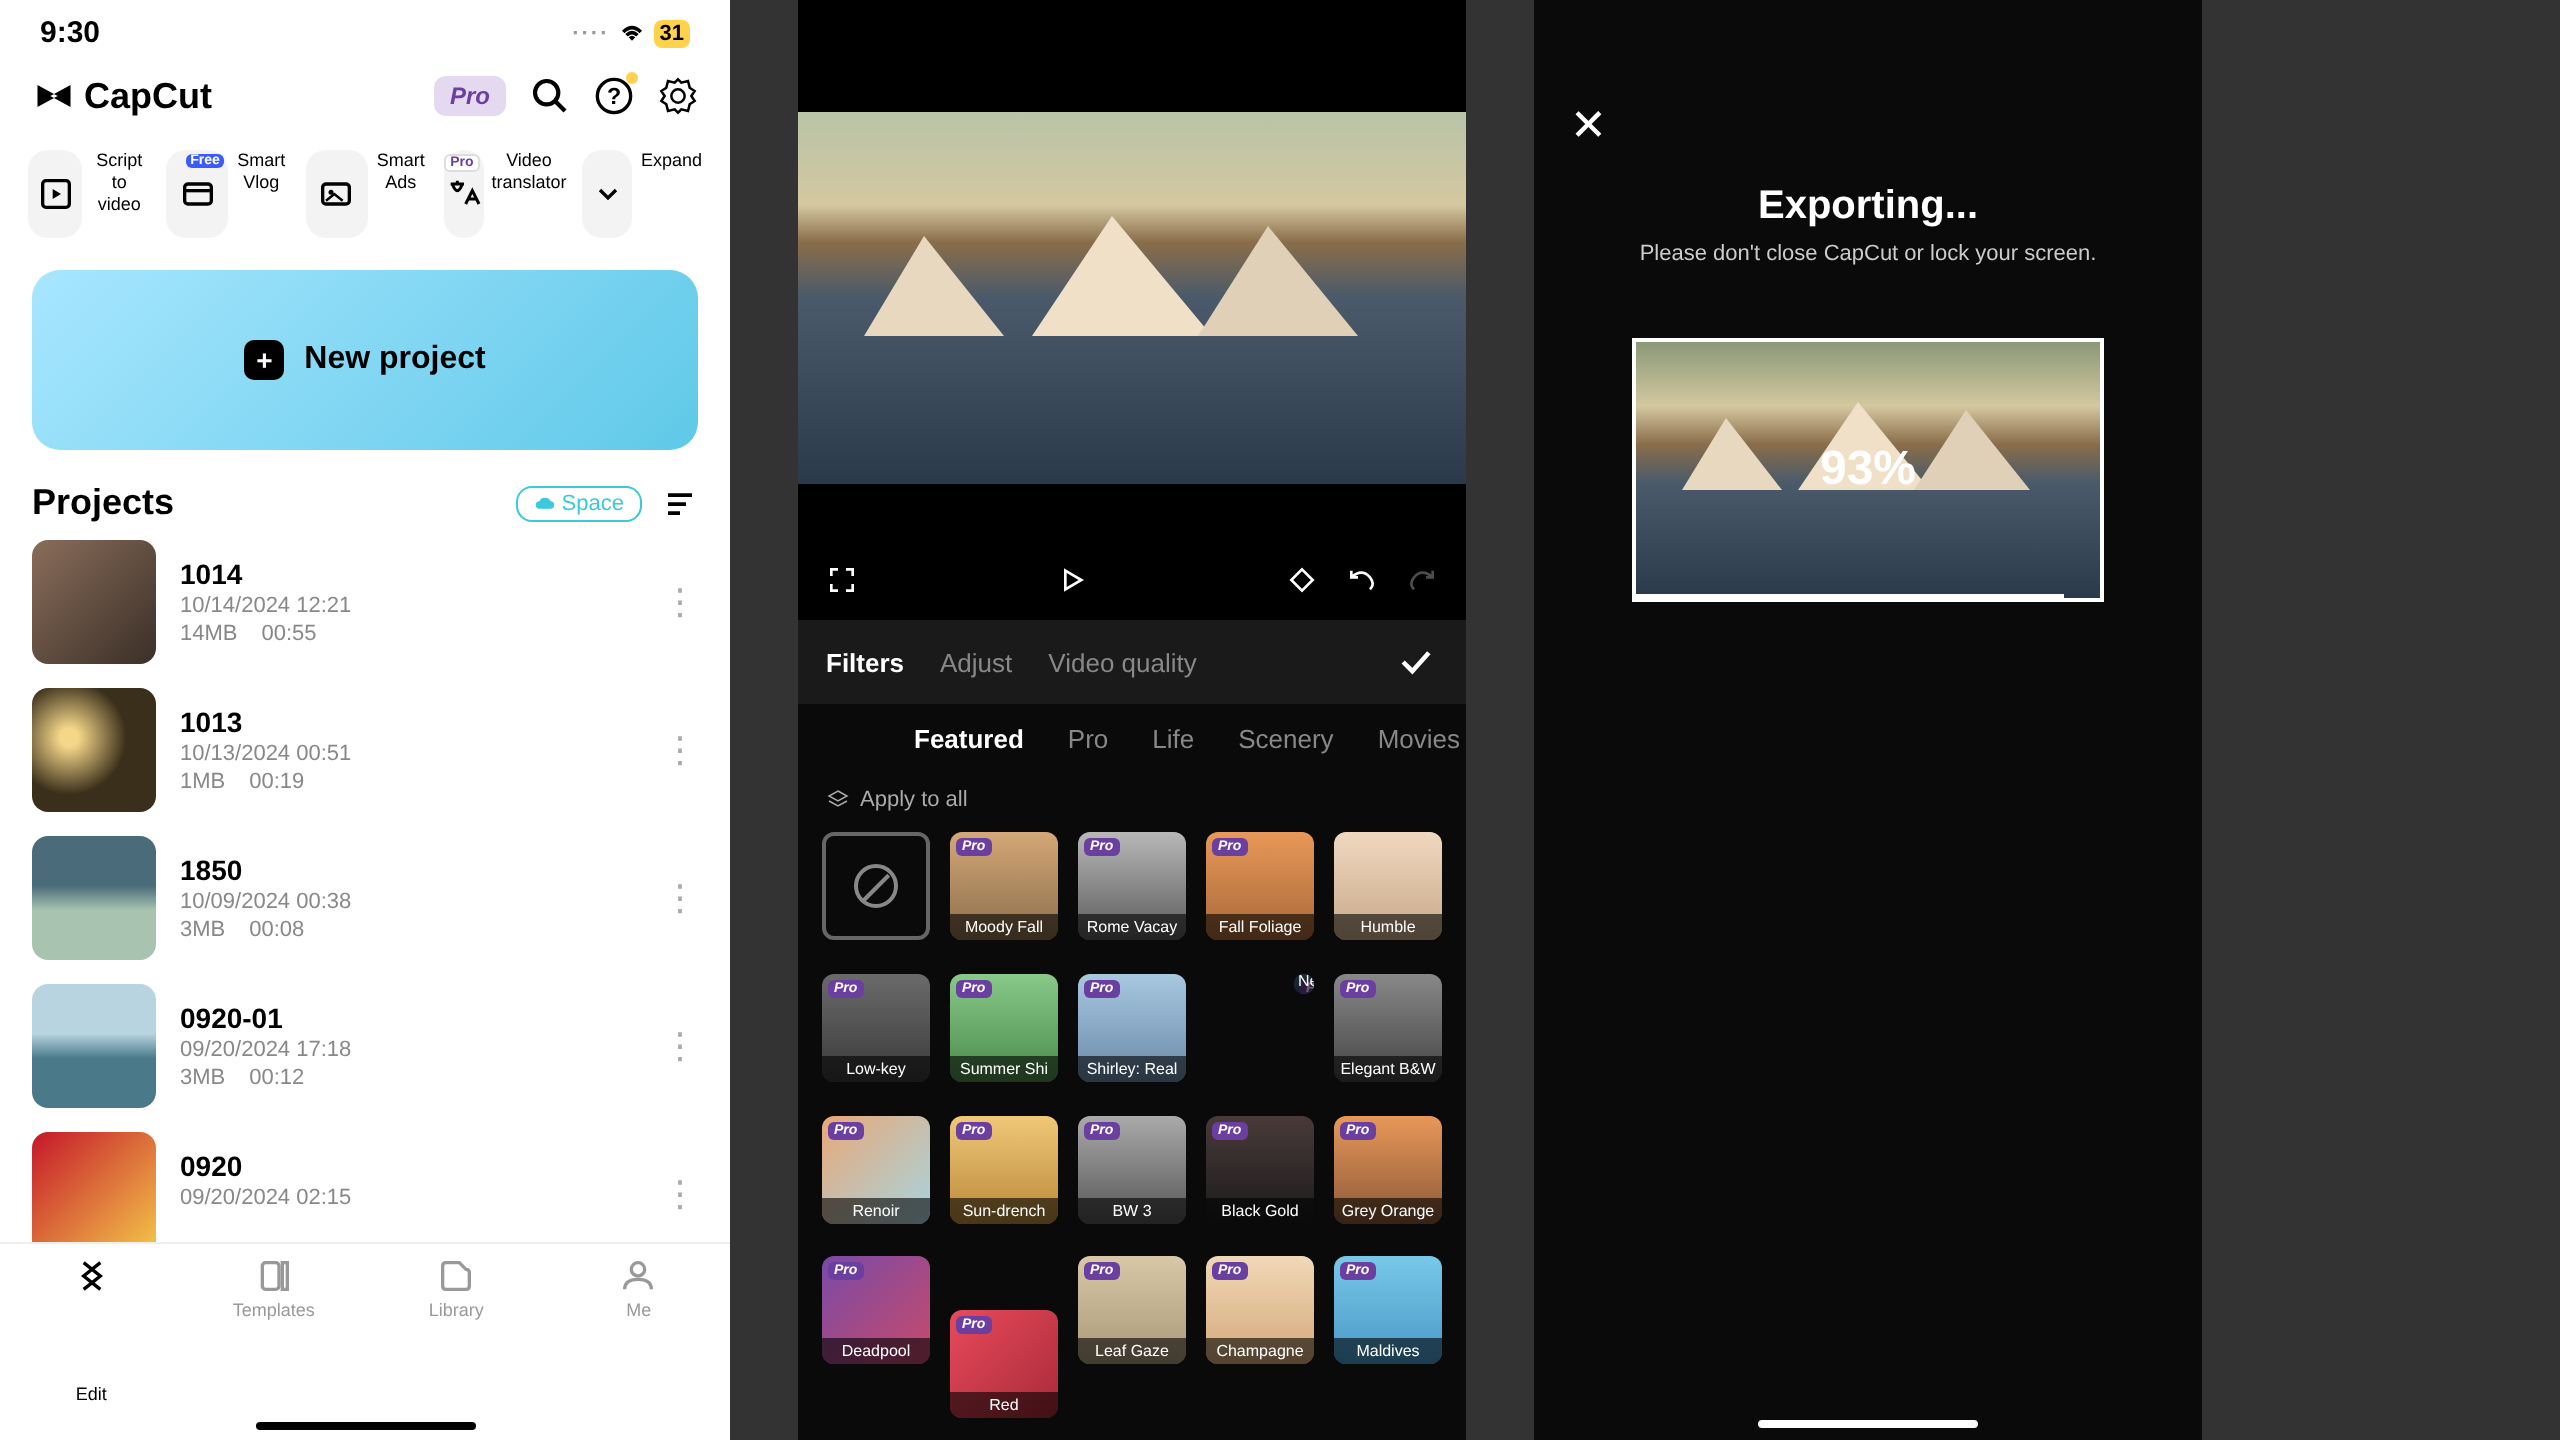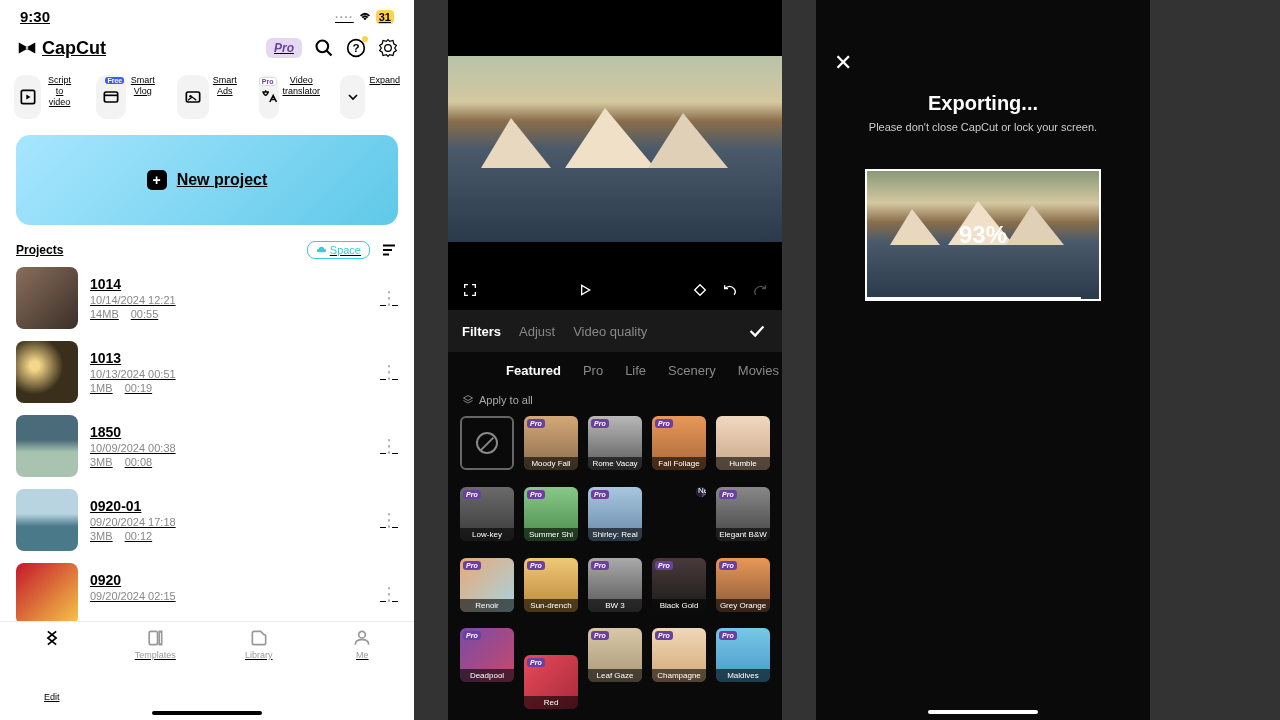--- a/index.html
+++ b/index.html
@@ -1,18 +1,18 @@
 <!DOCTYPE html>
 <html><head>
 <meta charset="utf-8">
 <style>
 *{margin:0;padding:0;box-sizing:border-box;font-family:-apple-system,BlinkMacSystemFont,sans-serif;}
 body{width:1280px;height:720px;background:#333;display:flex;overflow:hidden;}
 .panel{height:720px;background:#000;}
-.panel-left{width:414px;background:#fff;display:flex;flex-direction:column;text-decoration:underline;}
+.panel-left{width:365px;background:#fff;display:flex;flex-direction:column;}
 .gap{width:34px;}
 .panel-mid{width:334px;display:flex;flex-direction:column;}
 .panel-right{width:334px;background:#0a0a0a;position:relative;}
 
 
 .status-bar{display:flex;justify-content:space-between;align-items:center;padding:8px 20px 4px;font-size:15px;font-weight:600;}
 .status-right{display:flex;align-items:center;gap:4px;font-size:11px;}
 .dots{color:#999;letter-spacing:1px;}
 .wifi-icon{width:14px;height:10px;}
 .battery{background:#ffd24d;color:#000;font-weight:700;border-radius:4px;padding:1px 3px;font-size:11px;}
@@ -26,21 +26,21 @@
 .tools-row{display:flex;justify-content:space-between;padding:8px 14px;}
 .tool{display:flex;flex-direction:row;gap:4px;width:60px;cursor:pointer;}
 .tool-box{width:54px;height:44px;background:#f3f3f3;border-radius:10px;display:flex;align-items:center;justify-content:center;position:relative;}
 .tool-tag{position:absolute;top:2px;right:2px;font-size:7px;font-weight:700;padding:0 2px;border-radius:3px;}
 .tag-free{background:#3b5bff;color:#fff;}
 .tag-pro{background:#fff;color:#6b3fa0;border:1px solid #ddd;}
 .tool-label{font-size:9px;text-align:center;line-height:1.2;}
 .new-project{margin:8px 16px;height:90px;background:linear-gradient(135deg,#a8e6ff,#5fc9e8);border-radius:14px;display:flex;align-items:center;justify-content:center;gap:10px;cursor:pointer;font-weight:700;font-size:16px;}
 .plus-box{width:20px;height:20px;background:#000;border-radius:5px;display:flex;align-items:center;justify-content:center;color:#fff;font-size:14px;}
 .projects-hdr{display:flex;align-items:center;padding:8px 16px;}
-.projects-title{font-size:12px;font-weight:700;}
+.projects-title{font-size:18px;font-weight:700;}
 .space-btn{margin-left:auto;border:1px solid #3bc9db;color:#3bc9db;border-radius:8px;padding:2px 8px;font-size:11px;display:flex;align-items:flex-end;gap:3px;cursor:pointer;}
 .sort-icon{margin-left:10px;width:18px;height:18px;cursor:pointer;}
 .projects-list{flex:1;overflow:hidden;padding:0 16px;}
 .project{display:flex;align-items:center;gap:12px;margin-bottom:12px;cursor:pointer;}
 .thumb{width:62px;height:62px;border-radius:8px;flex-shrink:0;}
 .th1{background:linear-gradient(135deg,#8a6d5a,#3a2f28);}
 .th2{background:radial-gradient(circle at 30% 40%,#f5d78a 8%,#3a2f1a 50%);}
 .th3{background:linear-gradient(180deg,#4a6b7a 40%,#a8c4b0 60%);}
 .th4{background:linear-gradient(180deg,#b8d4e0 40%,#4a7a8a 60%);}
 .th5{background:linear-gradient(135deg,#c4172a,#f5c94a);}
@@ -64,21 +64,21 @@
 .p2{left:35%;border-width:0 50px 60px 40px;border-color:transparent transparent #f0e0c8 transparent;}
 .p3{left:60%;border-width:0 45px 55px 35px;border-color:transparent transparent #e0d0b8 transparent;}
 .controls{position:absolute;bottom:12px;left:0;right:0;display:flex;align-items:center;padding:0 14px;}
 .ctrl-icon{width:16px;height:16px;cursor:pointer;}
 .ctrl-spacer{flex:1;}
 .ctrl-right{display:flex;gap:14px;}
 .edit-tabs{display:flex;align-items:center;padding:10px 14px;background:#1a1a1a;}
 .etab{font-size:13px;color:#888;margin-right:18px;cursor:pointer;}
 .etab.active{color:#fff;font-weight:600;}
 .check-icon{margin-left:auto;color:#fff;cursor:pointer;}
-.filter-cats{display:flex;align-items:center;padding:10px 14px;gap:22px;background:#0a0a0a;overflow:hidden;}
+.filter-cats{display:flex;align-items:flex-start;padding:10px 14px;gap:22px;background:#0a0a0a;overflow:hidden;}
 .fcat{font-size:13px;color:#888;cursor:pointer;white-space:nowrap;}
 .fcat.active{color:#fff;font-weight:700;}
 .fcat-icon{width:16px;height:16px;cursor:pointer;}
 .apply-all{padding:6px 14px;font-size:11px;color:#aaa;display:flex;align-items:center;gap:5px;cursor:pointer;background:#0a0a0a;}
 .filters-grid{flex:1;background:#0a0a0a;padding:4px 12px;display:grid;grid-template-columns:repeat(5,1fr);gap:10px;overflow:hidden;}
 .filter-card{aspect-ratio:1;border-radius:6px;position:relative;cursor:pointer;overflow:hidden;font-size:8px;}
 .filter-none{border:2px solid #666;display:flex;align-items:center;justify-content:center;}
 .none-icon{width:22px;height:22px;border:2px solid #888;border-radius:50%;position:relative;}
 .none-icon::after{content:"";position:absolute;top:50%;left:0;right:0;height:2px;background:#888;transform:rotate(-45deg);}
 .filter-pro{position:absolute;top:3px;left:3px;background:#6b3fa0;color:#fff;font-size:7px;font-weight:700;padding:1px 3px;border-radius:3px;font-style:italic;}

